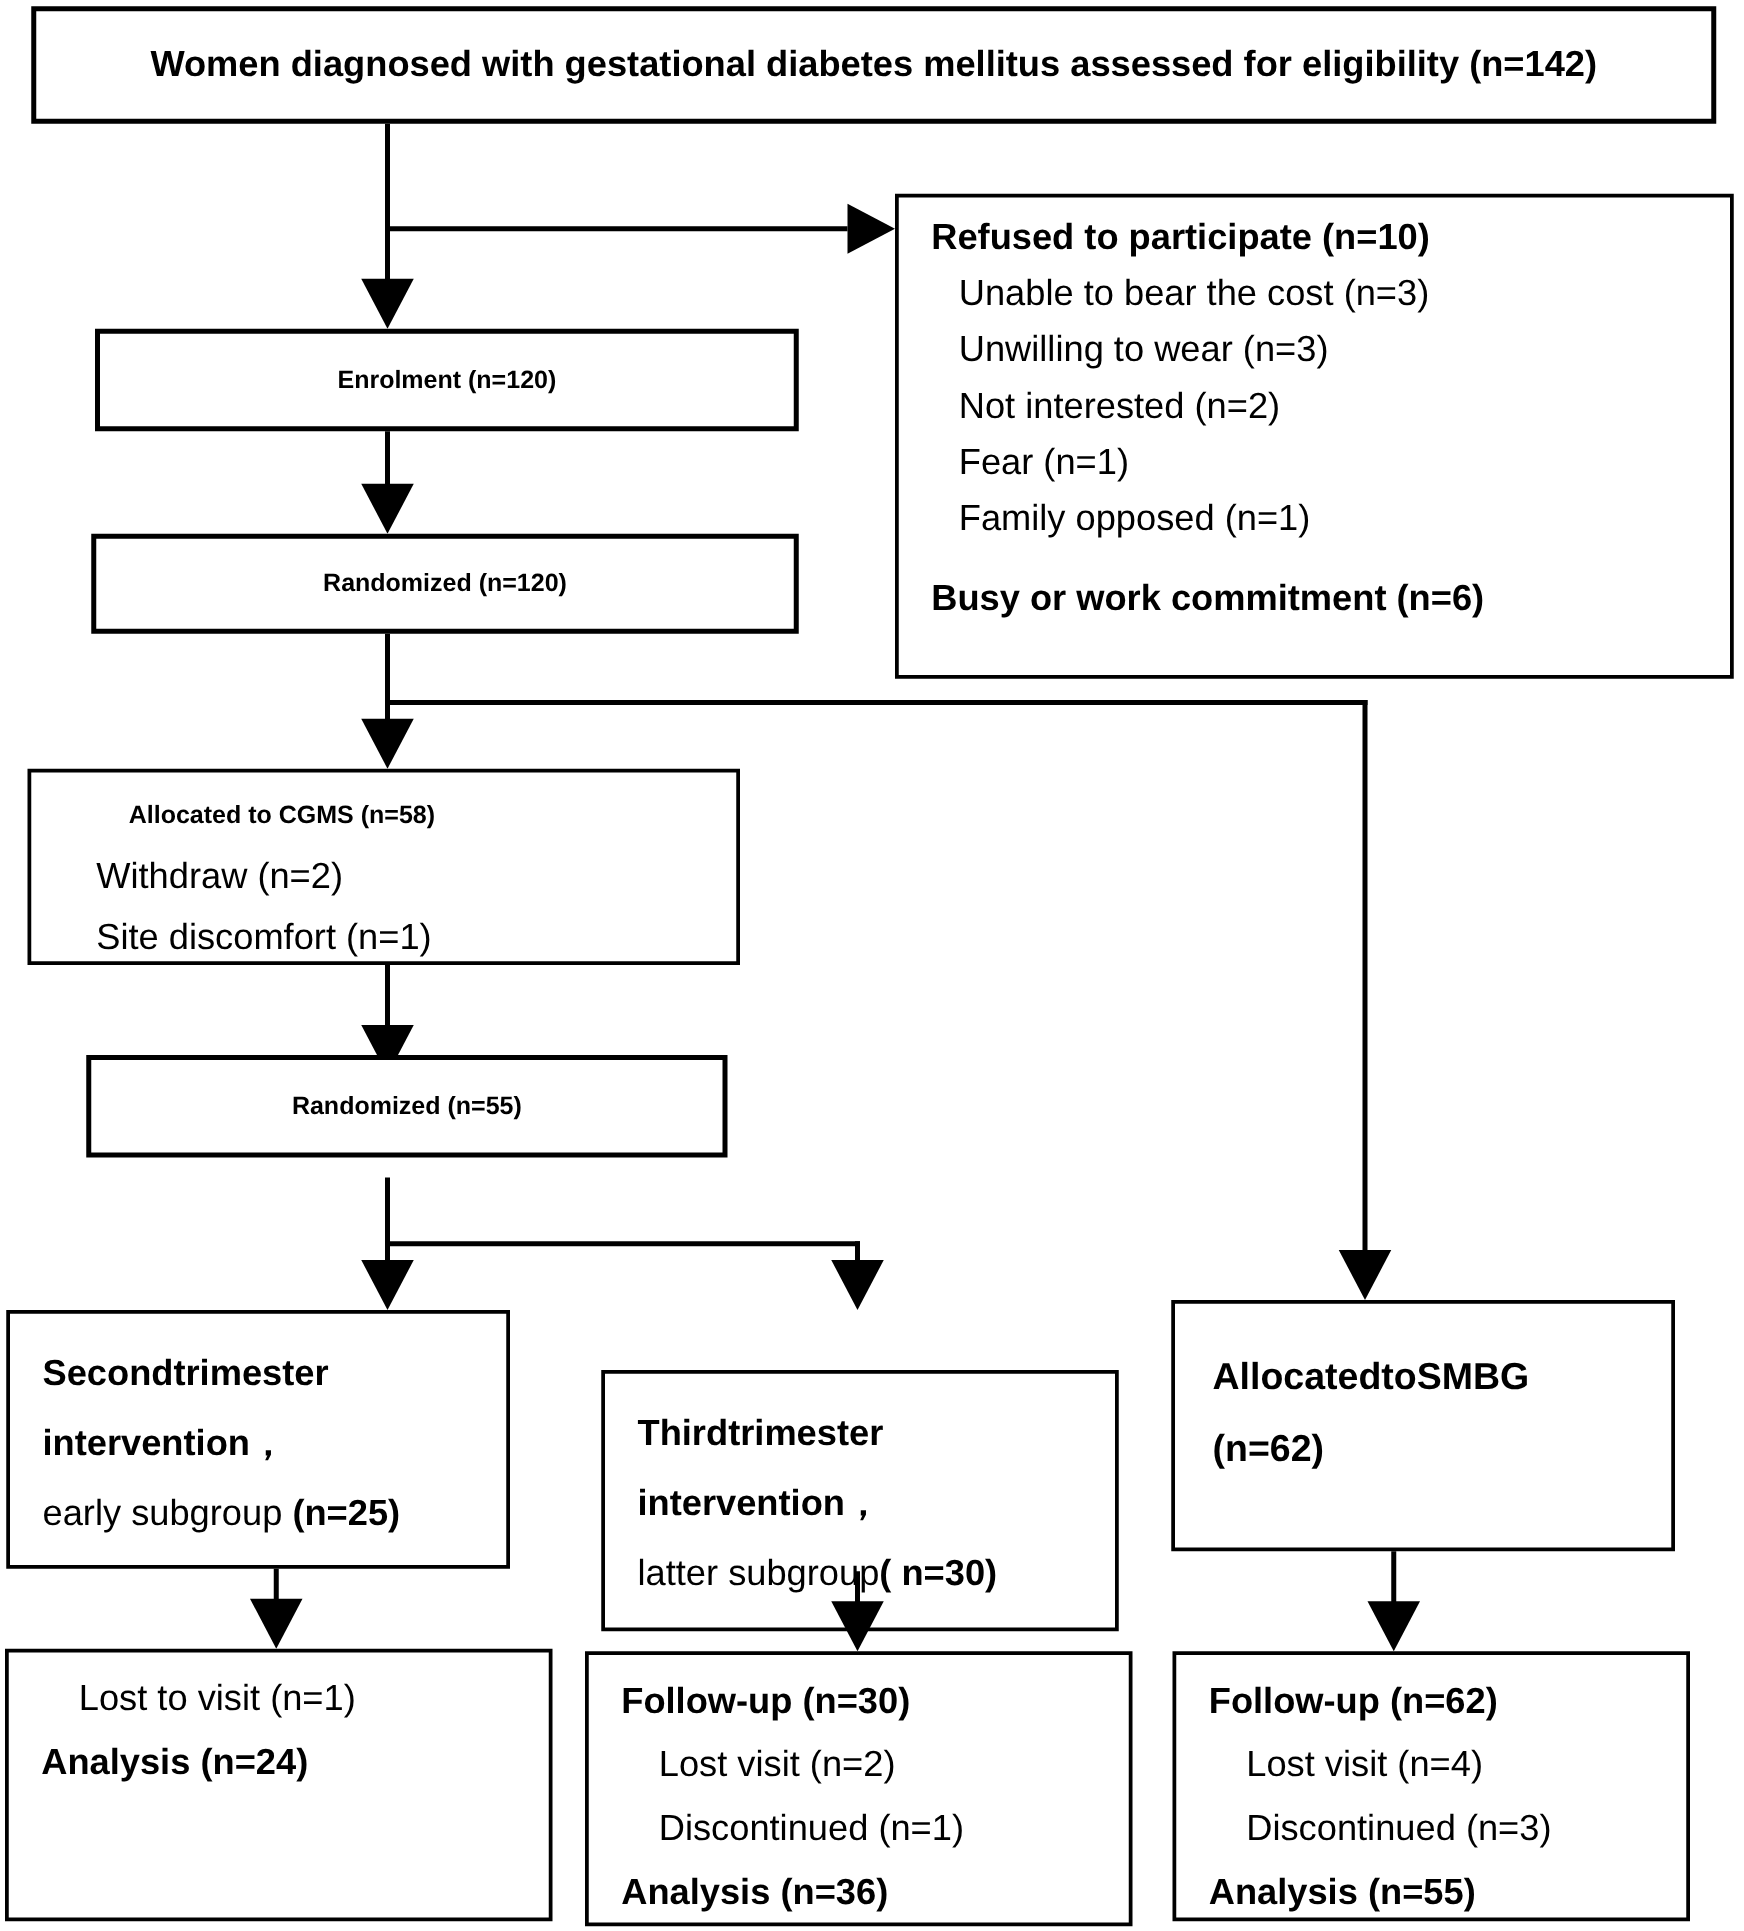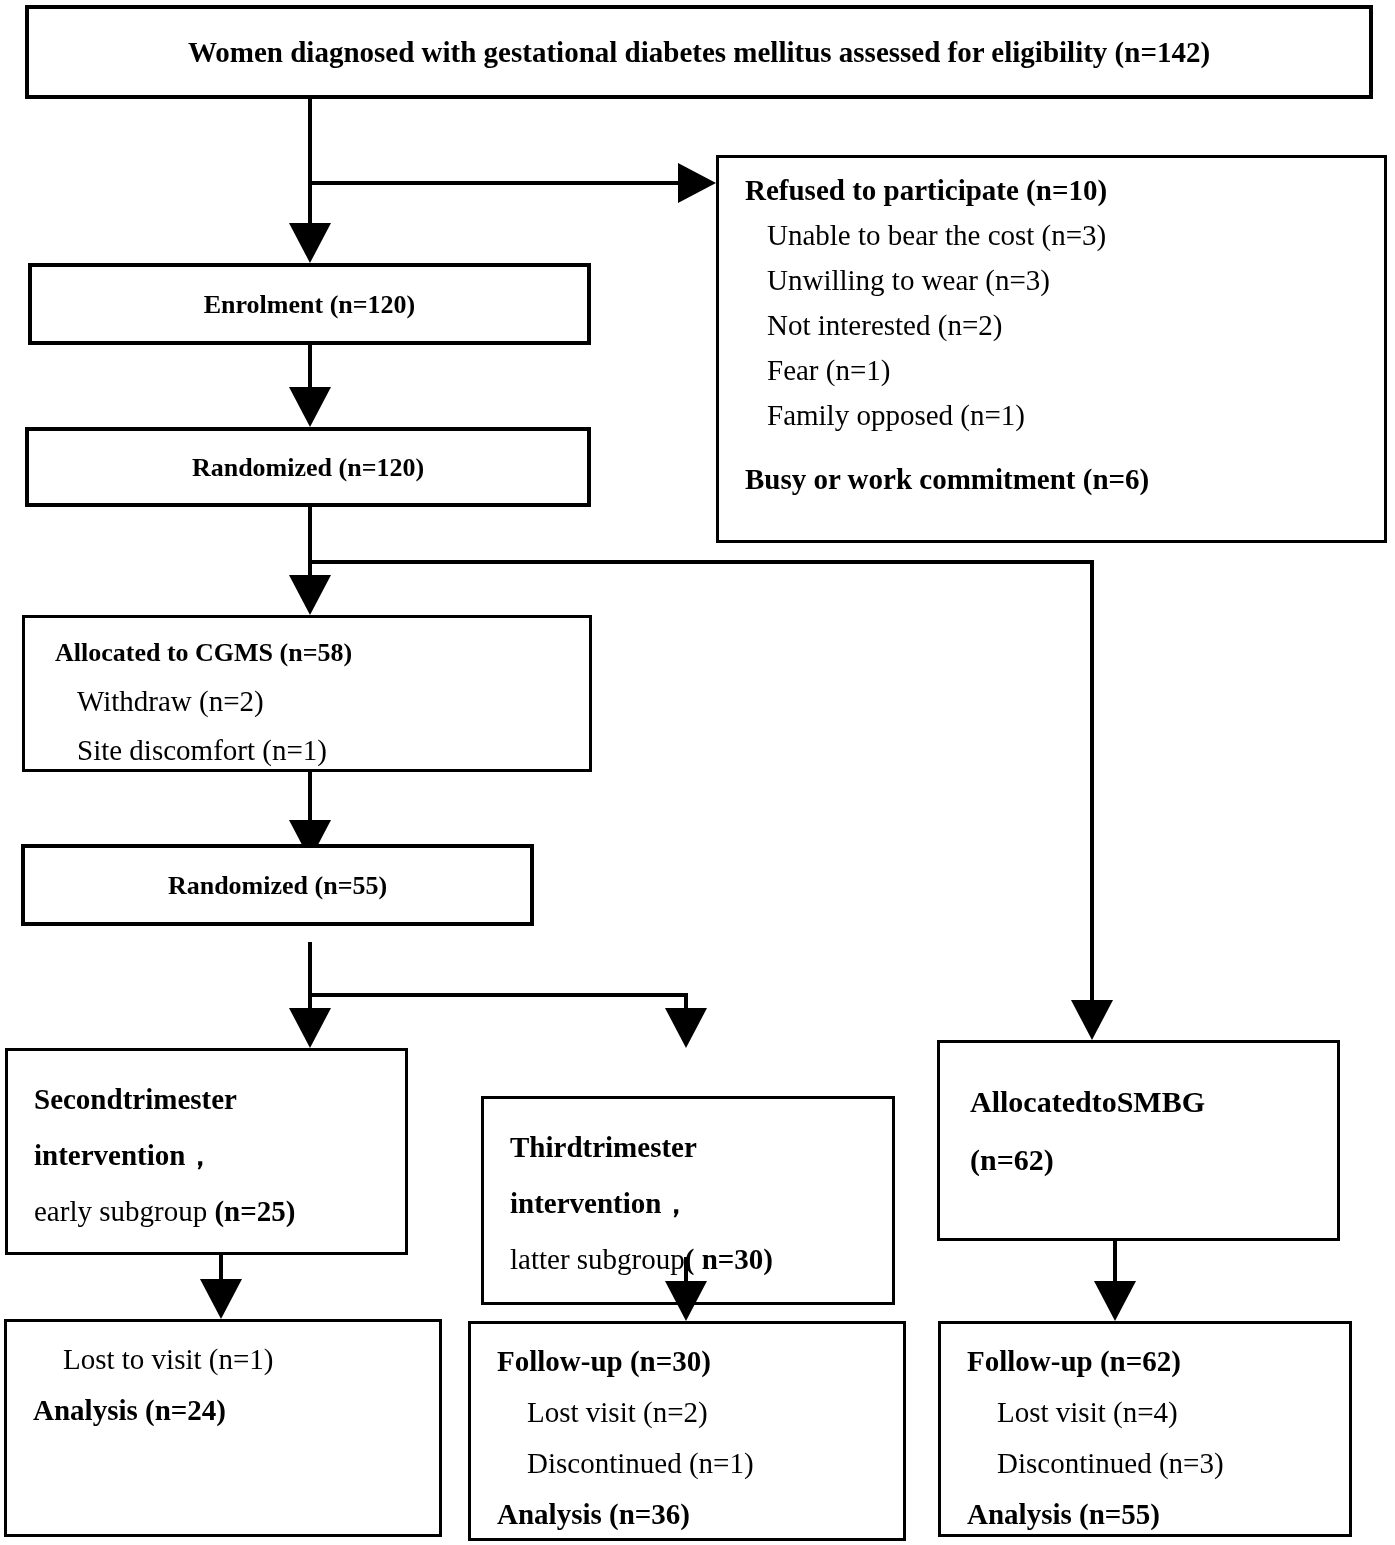--- a/index.html
+++ b/index.html
@@ -1,20 +1,20 @@
 <!DOCTYPE html>
 <html><head>
 <meta charset="utf-8">
 <style>
   html,body{margin:0;padding:0;background:#ffffff;}
   #canvas{
     position:relative;
     width:1395px;height:1545px;
     background:#ffffff;
-    font-family:Liberation Serif, serif;
+    font-family:Liberation Sans, sans-serif;
     color:#000;
     overflow:hidden;
   }
   .box{
     position:absolute;
     background:#ffffff;
     border:3px solid #000;
     box-sizing:border-box;
     font-size:29px;
     line-height:45px;
@@ -40,21 +40,21 @@
   .ind2{padding-left:30px;}
   .gap{margin-top:19px;}
   .jrow{display:flex;}
   
   #box-refused{padding:10px 8px 0 26px;line-height:45px;}
   #box-cgms{padding:10px 0 0 30px;line-height:49px;}
   #box-second{padding:20px 26px 0 26px;line-height:56px;}
   #box-third{padding:20px 26px 0 26px;line-height:56px;}
   #box-smbg{padding:30px 44px 0 30px;line-height:58px;font-size:30px;}
   .fubox{padding:12px 6px 0 26px;line-height:51px;}
-  .title30{font-size:26px;}
+  .title30{font-size:20px;margin-left:48px;}
 </style>
 </head>
 <body>
 
 <div id="canvas">
 
   <div class="box thick center bold" id="box-eligibility" style="left:25px;top:5px;width:1348px;height:94px;">
     <span>Women diagnosed with gestational diabetes mellitus assessed for eligibility (n=142)</span>
   </div>
 

